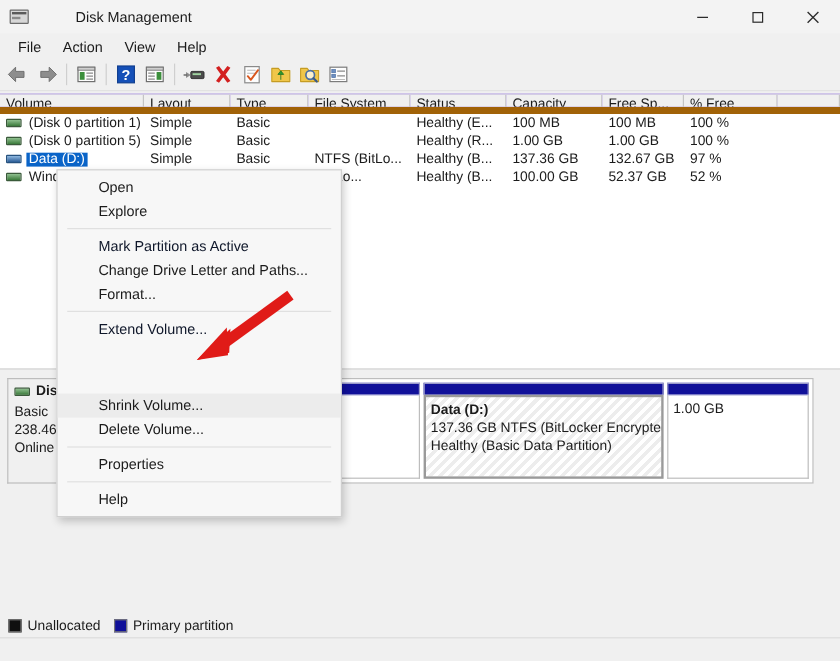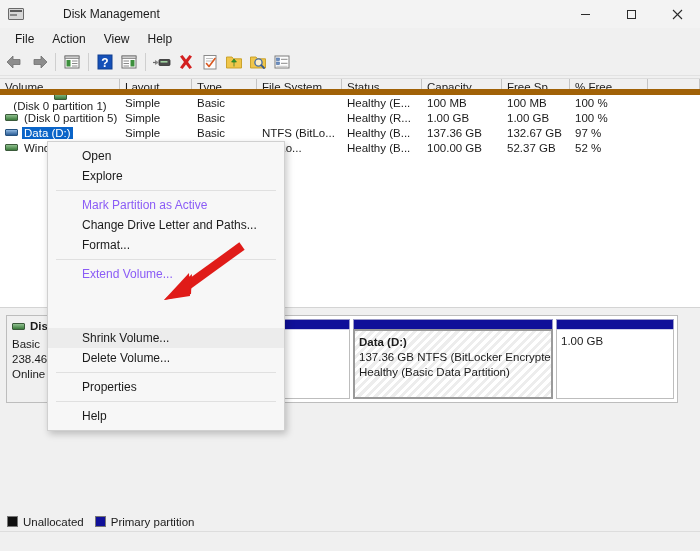--- a/index.html
+++ b/index.html
@@ -293,21 +293,21 @@
   }
   .mi {
     height: 20px;
     line-height: 20px;
     padding-left: 34px;
     font-size: 12px;
     color: #1b1b1b;
     white-space: nowrap;
     box-sizing: border-box;
   }
-  .mi.disabled { color: #8b5cf6; }
+  .mi.disabled { color: #0f172a; }
   .mi.hover { background: #ececec; margin-top: 44px; }
   .msep {
     height: 1px;
     background: #e0e0e0;
     margin: 4px 8px;
   }
 
   
   .arrow {
     position: absolute;
@@ -461,21 +461,21 @@
       <div class="col" style="width: 85px;">File System</div>
       <div class="col" style="width: 80px;">Status</div>
       <div class="col" style="width: 80px;">Capacity</div>
       <div class="col" style="width: 68px;">Free Sp...</div>
       <div class="col" style="width: 78px;">% Free</div>
       <div class="col" style="width: 52px;"></div>
     </div>
 
   <div class="vollist" id="vollist">
       <div class="vrow">
-        <div class="cell" style="width: 120px; padding-left: 0px; display: flex; align-items: center; flex-direction: column;">
+        <div class="cell" style="width: 120px; padding-left: 0px; display: flex; align-items: center;">
           <div class="vol-icon"></div>
           <span class="vol-name">(Disk 0 partition 1)</span>
         </div>
         <div class="cell" style="width: 72px;">Simple</div>
         <div class="cell" style="width: 65px;">Basic</div>
         <div class="cell" style="width: 85px;"></div>
         <div class="cell" style="width: 80px;">Healthy (E...</div>
         <div class="cell" style="width: 80px;">100 MB</div>
         <div class="cell" style="width: 68px;">100 MB</div>
         <div class="cell" style="width: 78px;">100 %</div>

